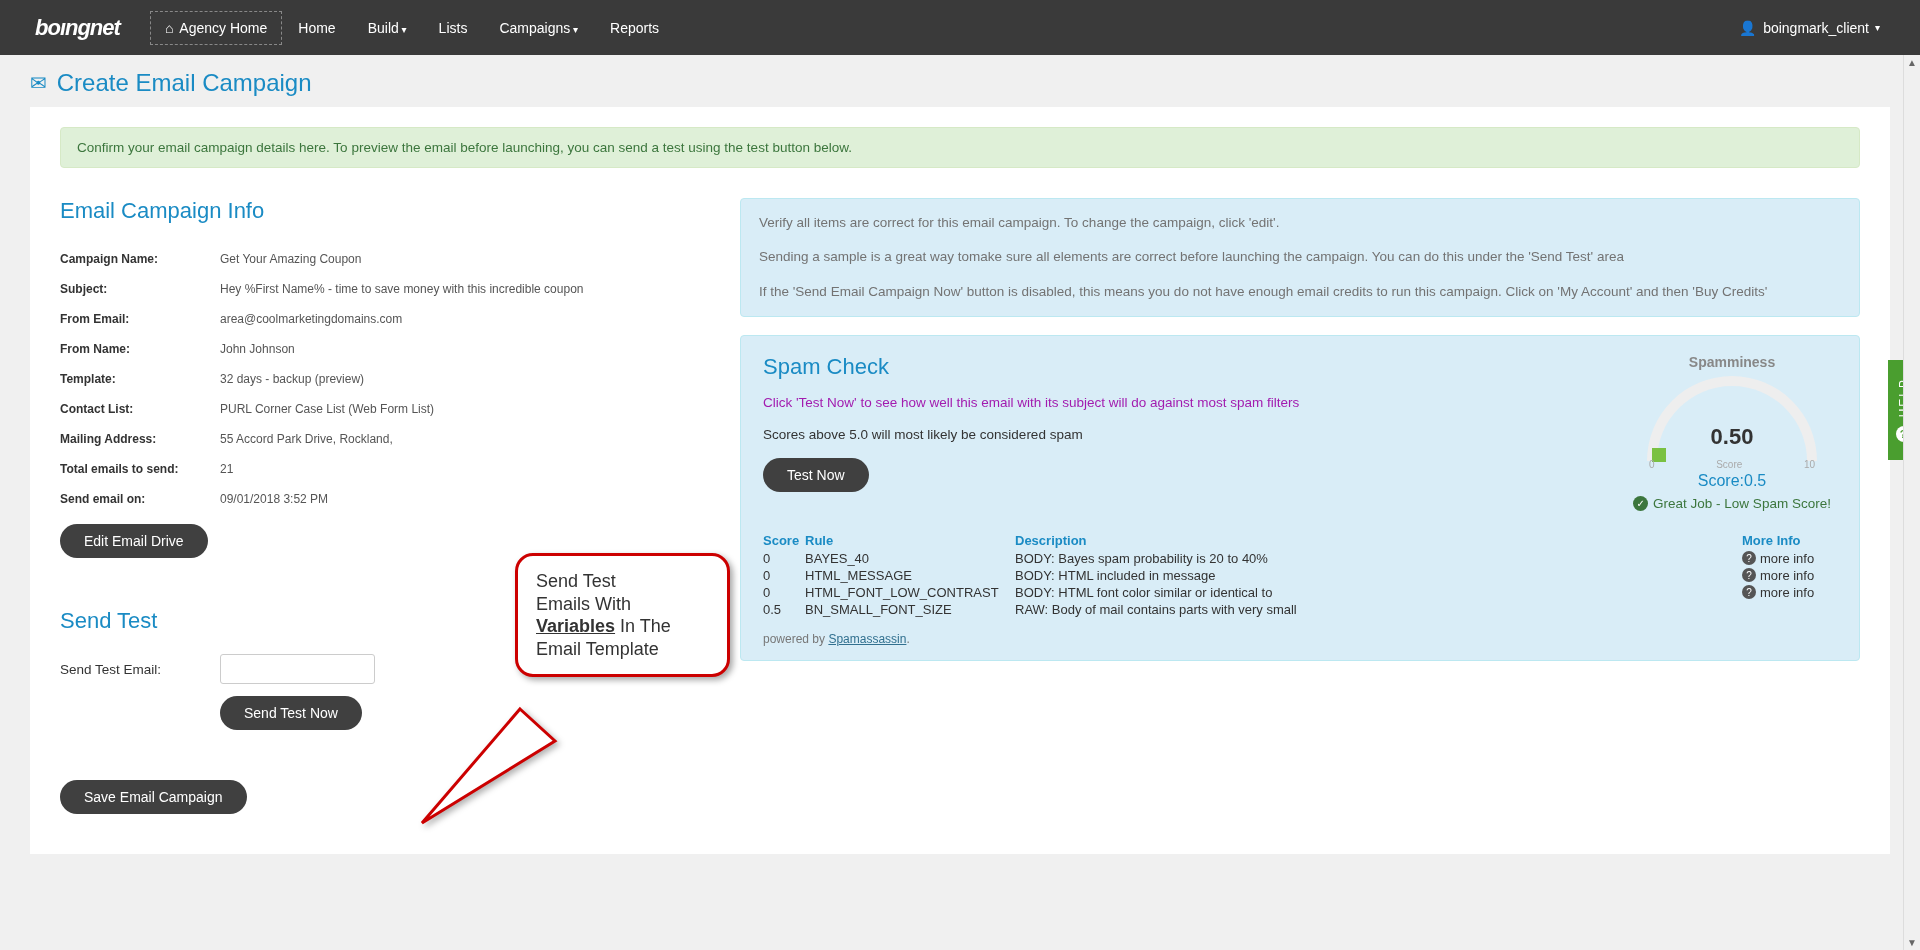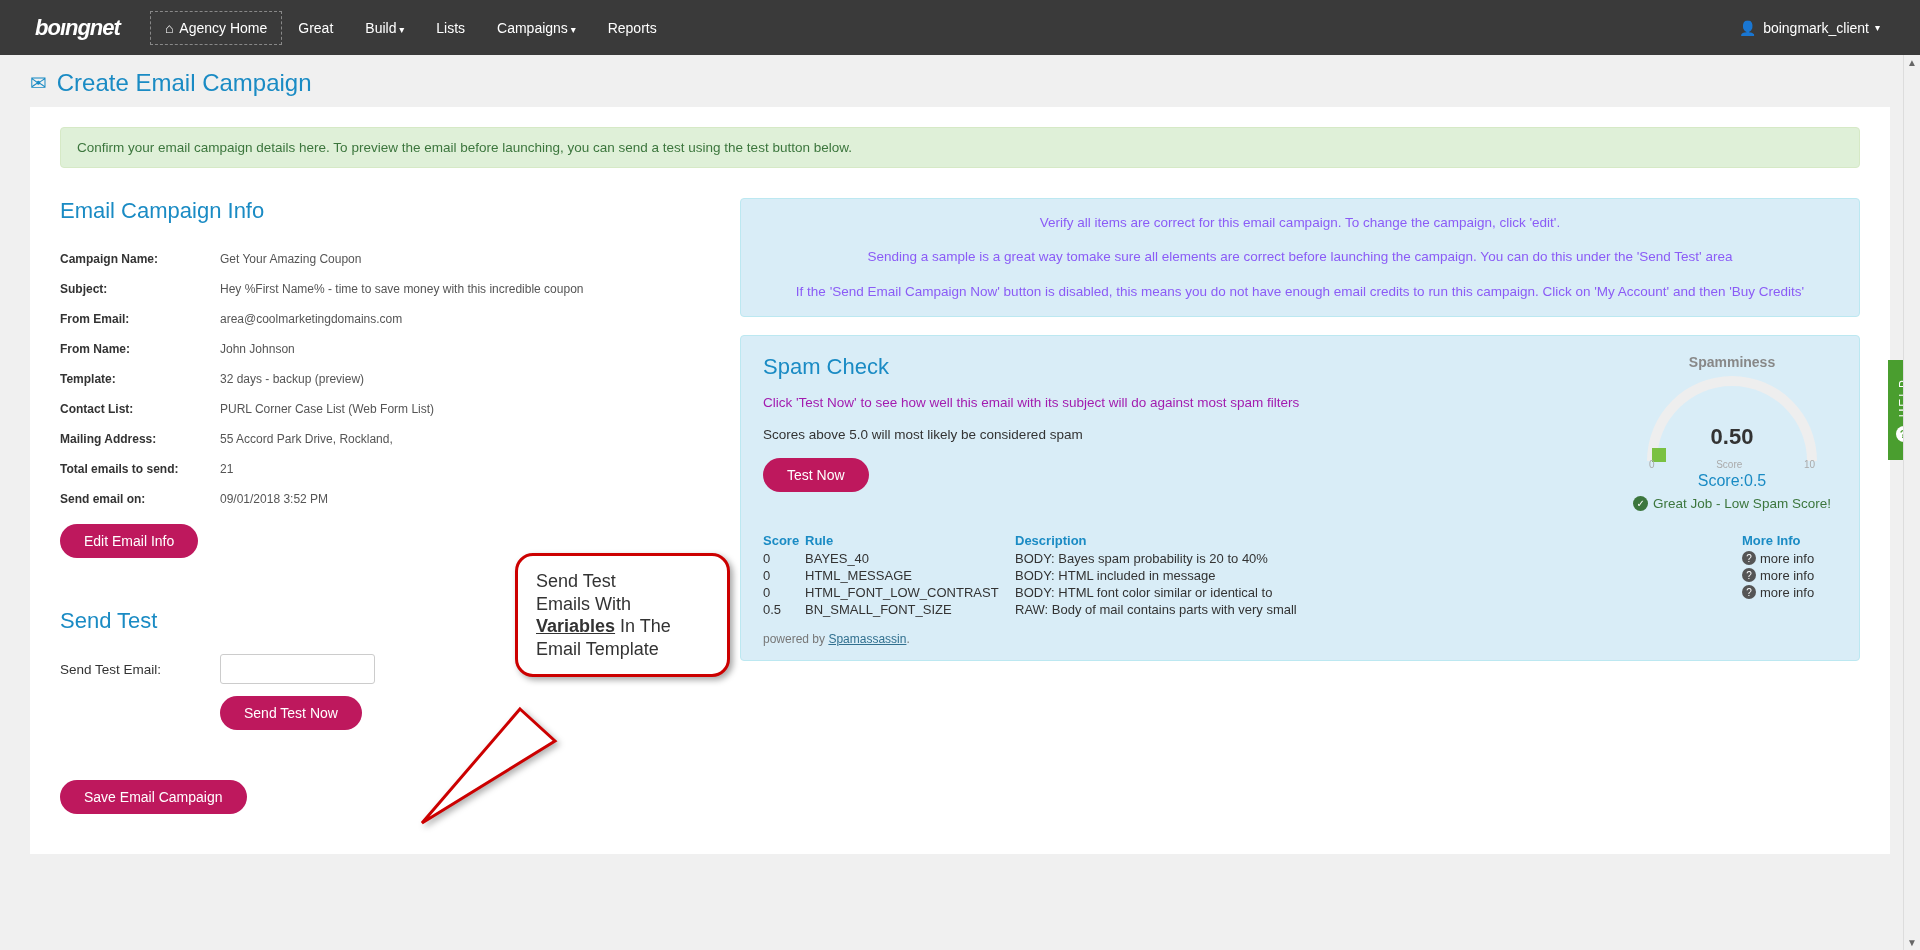--- a/index.html
+++ b/index.html
@@ -28,31 +28,31 @@
 .cols { display:flex; gap:40px; margin-top:30px; }
 .col-left { flex:0 0 640px; }
 .col-right { flex:1; }
 
 h2.section { color:#1a8bc4; font-size:22px; font-weight:400; margin-bottom:20px; }
 
 .info-row { display:flex; padding:8px 0; font-size:12px; }
 .info-row .label { width:160px; font-weight:bold; color:#333; }
 .info-row .value { color:#555; }
 
-.btn-green { background:#be185d; color:#fff; border:none; border-radius:22px; padding:9px 24px; font-size:14px; font-weight:500; cursor:pointer; }
+.btn-green { background:#404040; color:#fff; border:none; border-radius:22px; padding:9px 24px; font-size:14px; font-weight:500; cursor:pointer; }
 
 .send-test-section { margin-top:50px; }
 .send-test-row { display:flex; align-items:center; margin-top:15px; }
 .send-test-row .label { width:160px; font-size:13.5px; color:#333; }
 .send-test-row input { width:155px; height:30px; border:1px solid #ccc; border-radius:3px; padding:0 6px; }
 .send-test-btn-wrap { margin-left:160px; margin-top:12px; }
 
 .save-wrap { margin-top:50px; }
 
-.alert-blue { background:#d9edf7; border:1px solid #bce8f1; color:#8b5cf6; padding:14px 18px; border-radius:4px; font-size:13.5px; line-height:1.5;text-align:center; }
+.alert-blue { background:#d9edf7; border:1px solid #bce8f1; color:#737373; padding:14px 18px; border-radius:4px; font-size:13.5px; line-height:1.5; }
 .alert-blue p { margin-bottom:14px; }
 .alert-blue p:last-child { margin-bottom:0; }
 
 .spam-panel { background:#d9edf7; border:1px solid #bce8f1; border-radius:4px; padding:18px 22px 14px; margin-top:18px; position:relative; }
 .spam-panel h2 { color:#1a8bc4; font-size:22px; font-weight:400; margin-bottom:14px; }
 .spam-top { display:flex; gap:12px; }
 .spam-left { flex:1; }
 .spam-left .desc { font-size:13.5px; color:#a21caf; line-height:1.4; }
 .spam-left .note { font-size:13.5px; color:#333; margin-top:14px; }
 .spam-left .btn-green { margin-top:16px; }
@@ -99,21 +99,21 @@
 </style>
 </head>
 <body>
 
 <div class="navbar">
   <div class="logo">boıngnet</div>
   <div class="agency-home">
     <span>⌂</span>
     <span>Agency Home</span>
   </div>
-  <div class="nav-item">Great</div>
+  <div class="nav-item">Home</div>
   <div class="nav-item has-caret">Build</div>
   <div class="nav-item">Lists</div>
   <div class="nav-item has-caret">Campaigns</div>
   <div class="nav-item">Reports</div>
   <div class="spacer"></div>
   <div class="user">
     <span>👤</span>
     <span>boingmark_client</span>
   </div>
 </div>
@@ -163,21 +163,21 @@
             <div class="info-row">
               <div class="label">Total emails to send:</div>
               <div class="value">21</div>
             </div>
             <div class="info-row">
               <div class="label">Send email on:</div>
               <div class="value">09/01/2018 3:52 PM</div>
             </div>
           </div>
       <div style="margin-top:10px;">
-        <button class="btn-green">Edit Email Info</button>
+        <button class="btn-green">Edit Email Drive</button>
       </div>
 
       <div class="send-test-section">
         <h2 class="section">Send Test</h2>
         <div class="send-test-row">
           <div class="label">Send Test Email:</div>
           <input type="text" value="" style="">
         </div>
         <div class="send-test-btn-wrap">
           <button class="btn-green">Send Test Now</button>

